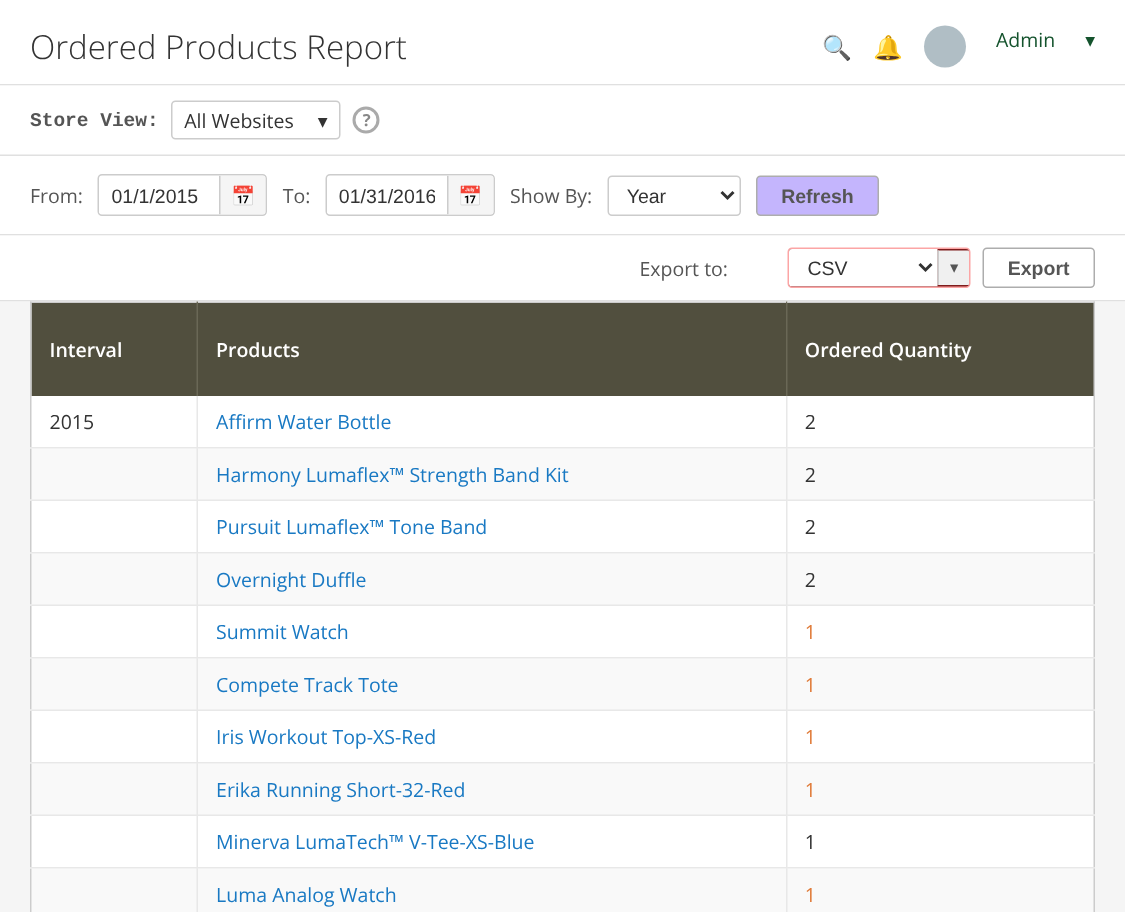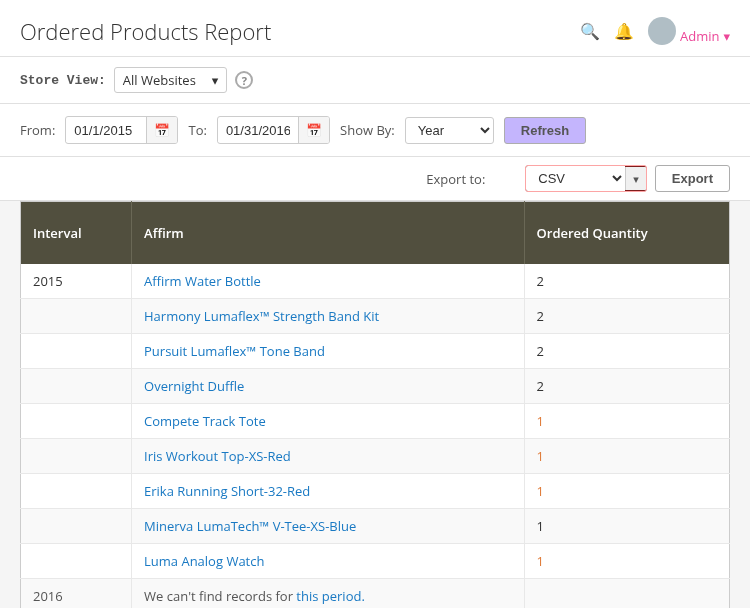--- a/index.html
+++ b/index.html
@@ -23,24 +23,24 @@
       align-items: center;
       gap: 14px;
     }
     .header-icon {
       cursor: pointer;
       color: #666;
       font-size: 16px;
     }
     .user-area {
       display: flex;
-      align-items: flex-end;
-      gap: 4px;
-      cursor: pointer;
-      color: #ec4899;
+      align-items: flex-start;
+      gap: 20px;
+      cursor: pointer;
+      color: #14532d;
       font-size: 13px;
     }
     .user-avatar {
       width: 28px;
       height: 28px;
       background: #b0bec5;
       border-radius: 50%;
     }
 
     .store-bar {
@@ -302,21 +302,21 @@
     <div class="export-select-chevron">▾</div>
   </div>
   <button class="export-btn">Export</button>
 </div>
 
 <div class="table-wrap">
   <table>
     <thead>
       <tr>
         <th>Interval</th>
-        <th>Affirm</th>
+        <th>Products</th>
         <th>Ordered Quantity</th>
       </tr>
     </thead>
     <tbody id="table-body">
 
     <tr>
           <td class="interval-cell">2015</td>
           <td><a href="#" class="product-link">Affirm Water Bottle</a></td>
           <td class="qty-normal">2</td>
         </tr>
@@ -330,20 +330,25 @@
           <td><a href="#" class="product-link">Pursuit Lumaflex™ Tone Band</a></td>
           <td class="qty-normal">2</td>
         </tr>
         <tr>
           <td class="interval-cell"></td>
           <td><a href="#" class="product-link">Overnight Duffle</a></td>
           <td class="qty-normal">2</td>
         </tr>
         <tr>
           <td class="interval-cell"></td>
+          <td><a href="#" class="product-link">Summit Watch</a></td>
+          <td class="qty-orange">1</td>
+        </tr>
+        <tr>
+          <td class="interval-cell"></td>
           <td><a href="#" class="product-link">Compete Track Tote</a></td>
           <td class="qty-orange">1</td>
         </tr>
         <tr>
           <td class="interval-cell"></td>
           <td><a href="#" class="product-link">Iris Workout Top-XS-Red</a></td>
           <td class="qty-orange">1</td>
         </tr>
         <tr>
           <td class="interval-cell"></td>

